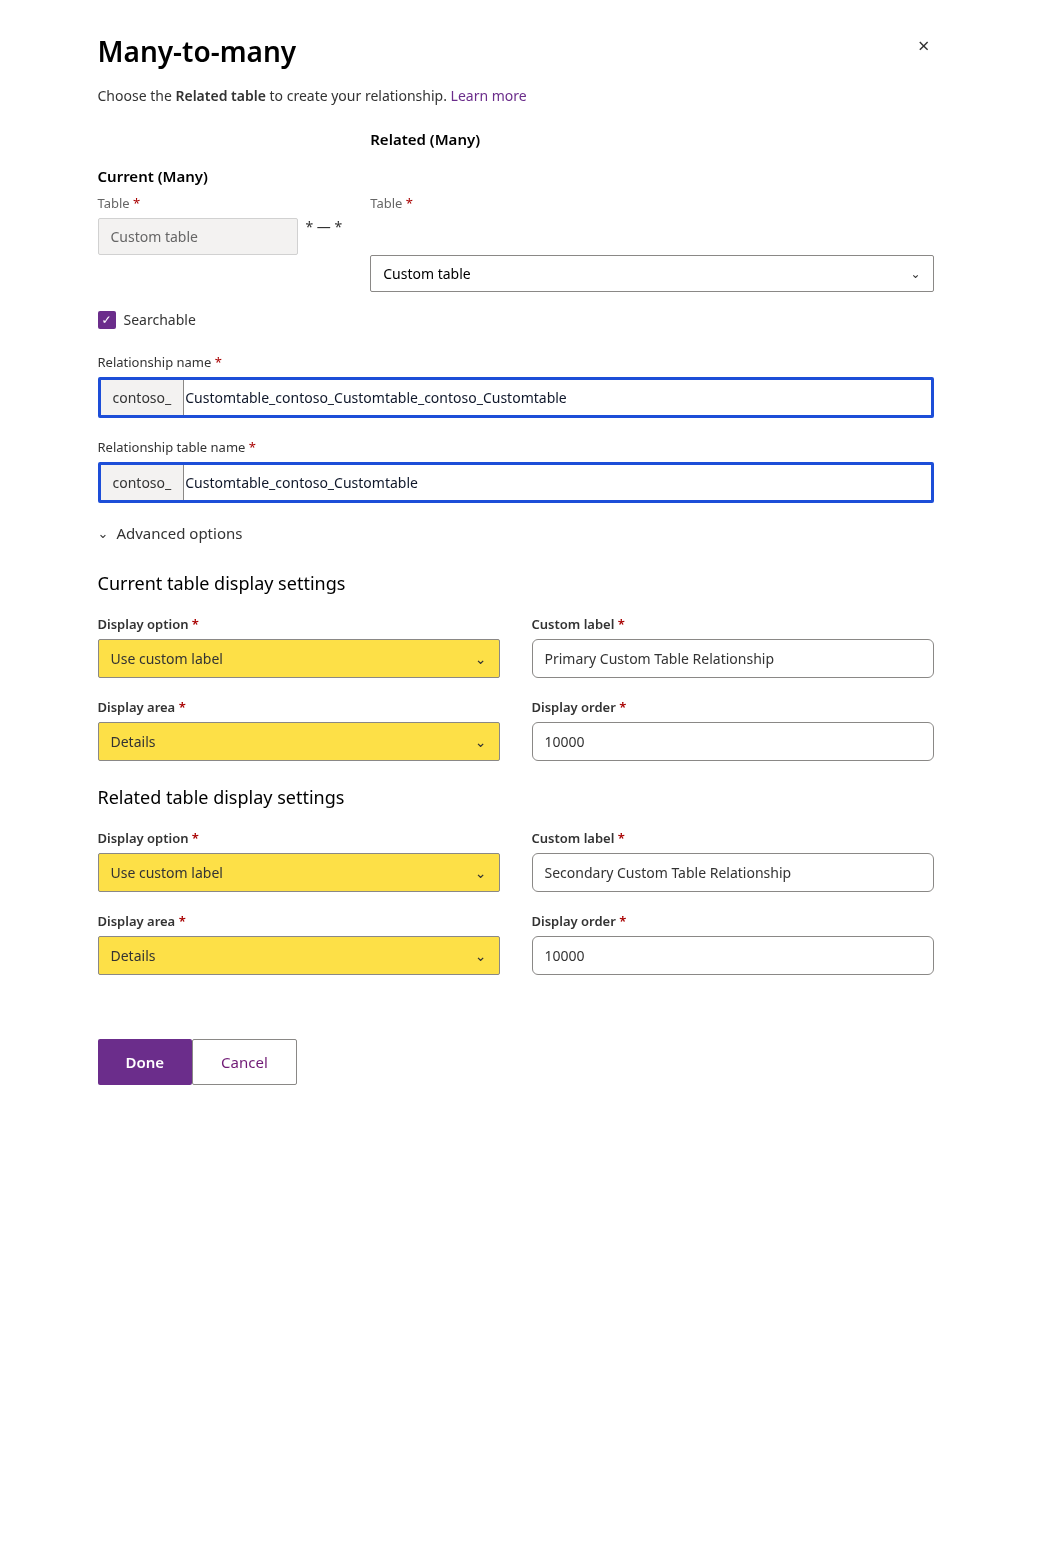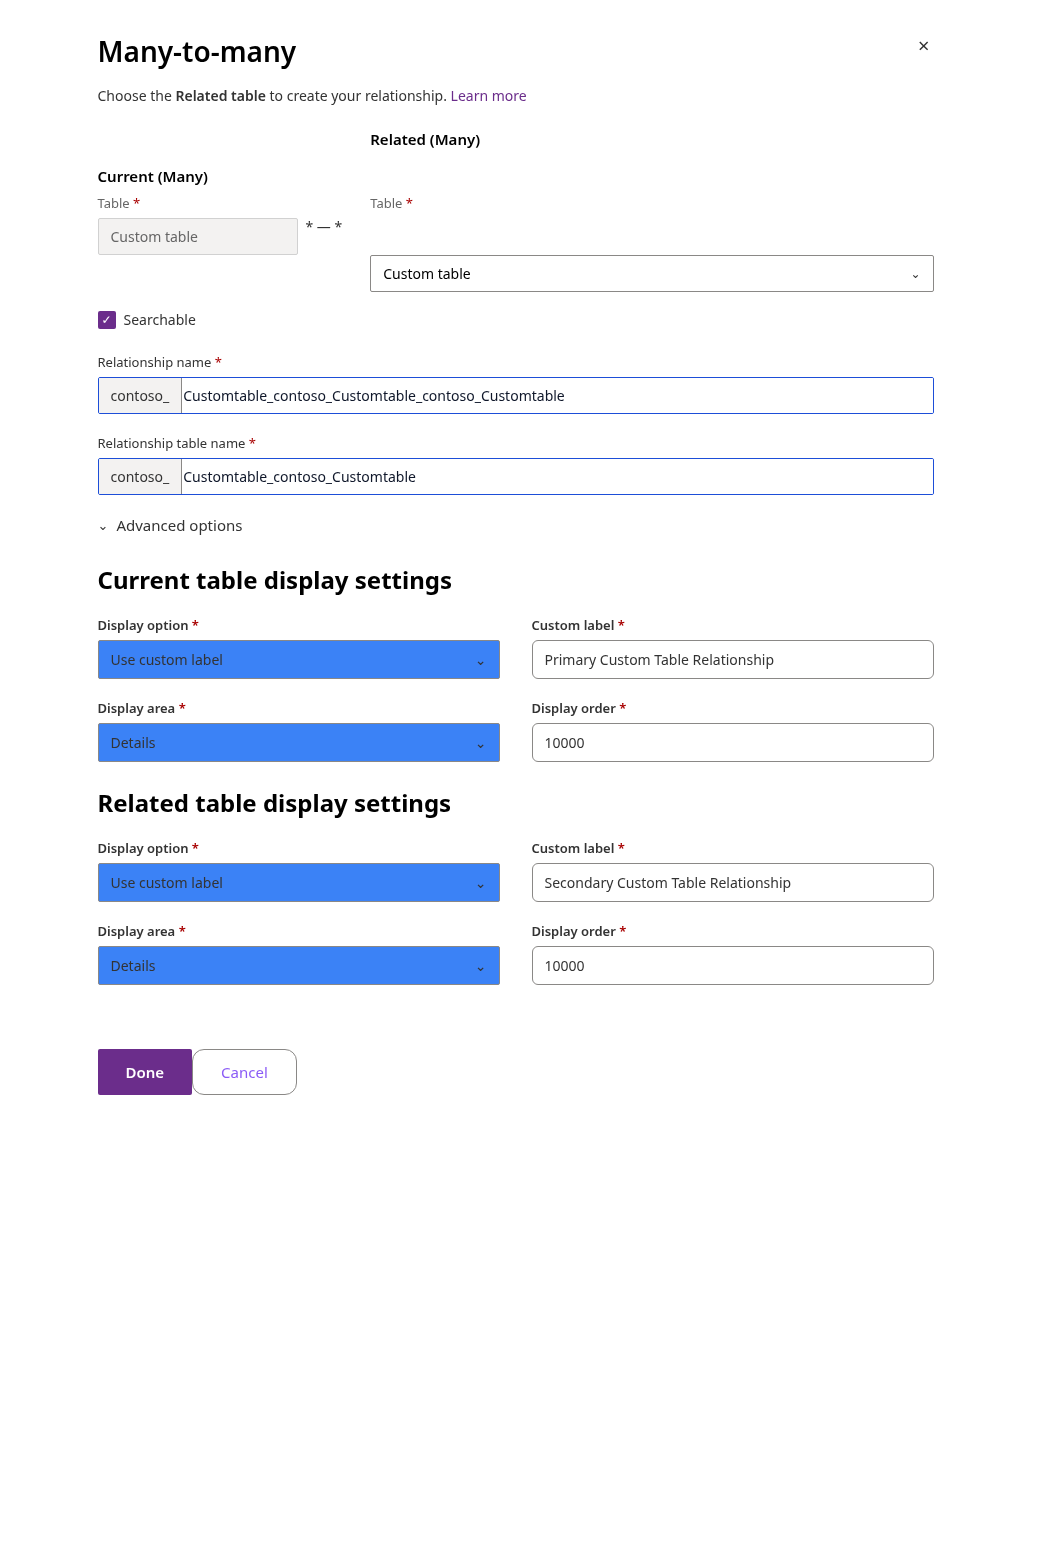--- a/index.html
+++ b/index.html
@@ -176,21 +176,21 @@
       margin-bottom: 6px;
       display: block;
     }
 
     .form-label .required {
       color: #a80000;
     }
 
     .input-with-prefix {
       display: flex;
-      border: 1px solid #1d4ed8;
+      border: 3px solid #1d4ed8;
       border-radius: 2px;
       overflow: hidden;
     }
 
     .input-prefix {
       background: #f3f2f1;
       padding: 8px 12px;
       font-size: 14px;
       color: #333;
       border-right: 1px solid #8a8886;
@@ -219,22 +219,22 @@
       color: #333;
     }
 
     .advanced-options-label {
       font-size: 15px;
       color: #333;
       font-weight: 400;
     }
 
     .section-title {
-      font-size: 24px;
-      font-weight: 700;
+      font-size: 18px;
+      font-weight: 400;
       color: #000;
       margin-bottom: 20px;
     }
 
     .display-settings-grid {
       display: grid;
       grid-template-columns: 1fr 1fr;
       gap: 20px 32px;
       margin-bottom: 24px;
     }
@@ -251,21 +251,21 @@
       color: #a80000;
     }
 
     .select-dropdown {
       display: flex;
       align-items: center;
       justify-content: space-between;
       border: 1px solid #8a8886;
       border-radius: 2px;
       padding: 9px 12px;
-      background: #3b82f6;
+      background: #fde047;
       cursor: pointer;
       font-size: 14px;
       color: #333;
       width: 100%;
     }
 
     .text-input {
       border: 1px solid #8a8886;
       border-radius: 6px;
       padding: 9px 12px;
@@ -287,23 +287,23 @@
       border: none;
       border-radius: 2px;
       padding: 12px 28px;
       font-size: 15px;
       font-weight: 600;
       cursor: pointer;
     }
 
     .btn-cancel {
       background: #fff;
-      color: #8b5cf6;
+      color: #701a75;
       border: 1px solid #8a8886;
-      border-radius: 12px;
+      border-radius: 2px;
       padding: 12px 28px;
       font-size: 15px;
       cursor: pointer;
     }
 
     .table-row-flex {
       display: flex;
       align-items: center;
       gap: 0;
     }

